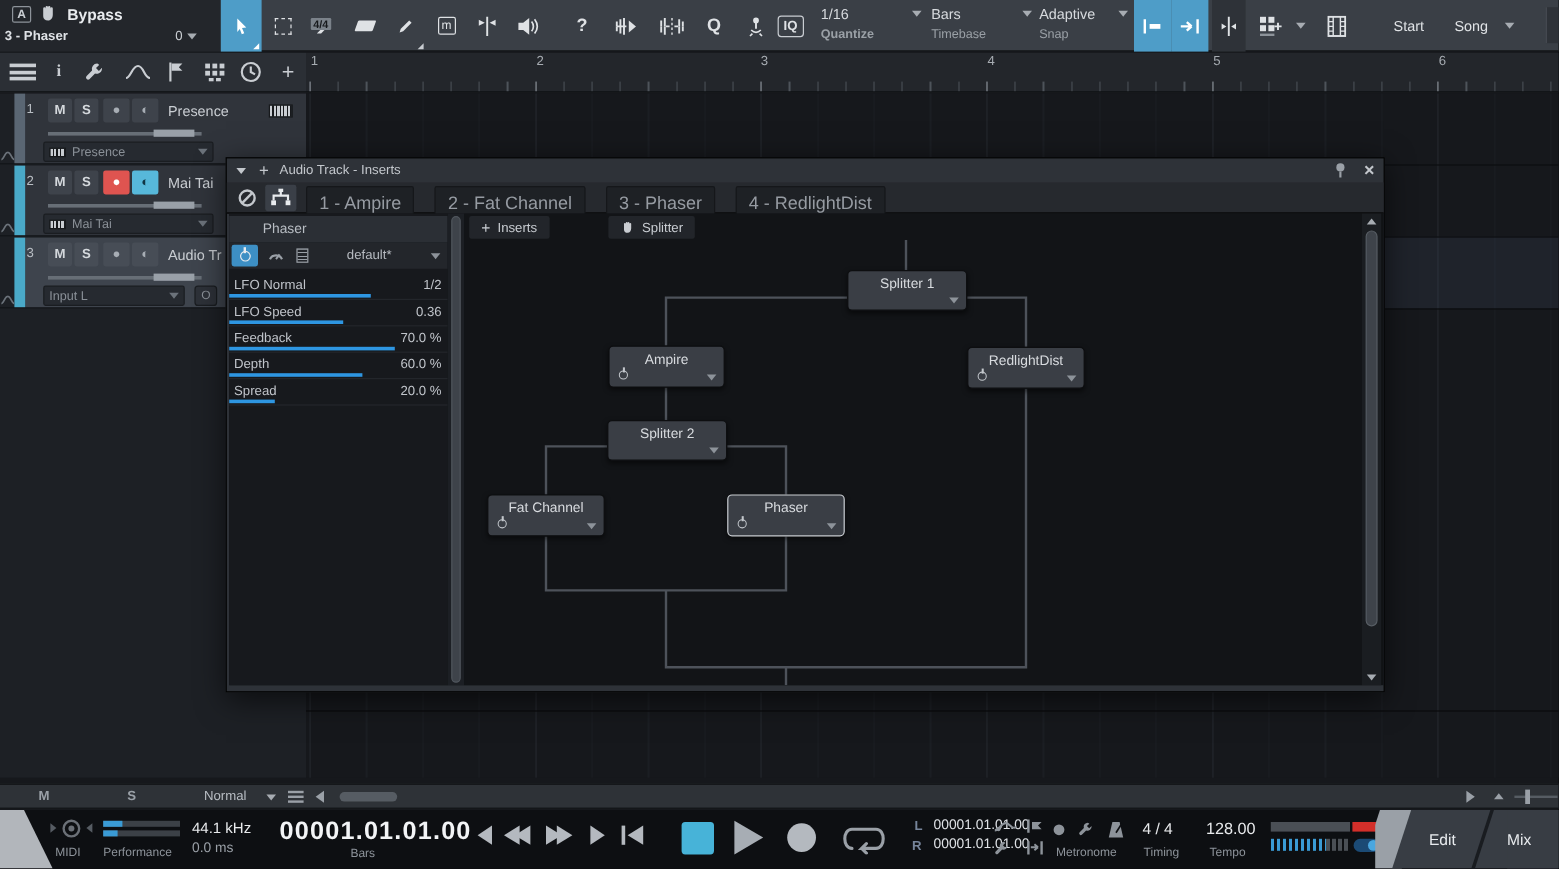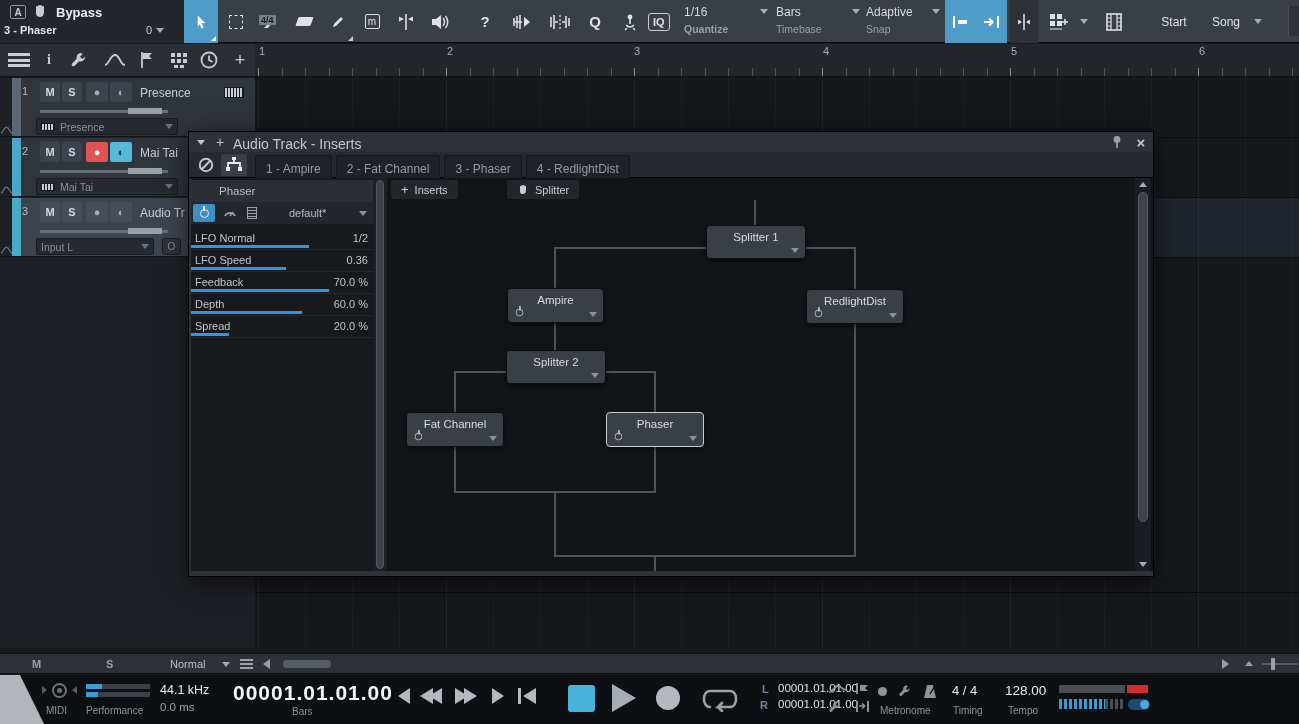--- a/index.html
+++ b/index.html
@@ -64,24 +64,24 @@
   .t-handle { position:absolute; left:128px; top:30px; width:34px; height:6px; background:#99a0a8; }
   .t-dd { position:absolute; left:36px; top:40px; height:17px; background:#262a30; border:1px solid #1a1d21;
           border-radius:2px; color:#8a9097; font-size:10.5px; display:flex; align-items:center; padding:0 4px; }
   .kbicon { display:inline-block; width:14px; height:8px; background:
       repeating-linear-gradient(90deg,#c9cdd2 0 2px,#17191c 2px 3px); border:1px solid #17191c; }
 
   
   #win { left:188px; top:131px; width:966px; height:446px; background:#2e3238; border:1px solid #000;
          box-shadow:0 6px 24px rgba(0,0,0,0.6); }
   #win-title { position:absolute; left:0; top:0; width:100%; height:20px; }
-  #win-title .t { color:#c3c7cc; font-size:14px; }
+  #win-title .t { color:#c3c7cc; font-size:11px; }
   #win-tabs { position:absolute; left:0; top:20px; width:100%; height:26px; background:#26292e; border-bottom:1px solid #000; }
   .wtab { height:28px; background:#1e2125; border:1px solid #15171a; border-radius:2px; color:#969ba2;
-          font-size:12px; display:flex; align-items:center; justify-content:center; margin-right:4px; padding:0 10px; }
+          font-size:15px; display:flex; align-items:center; justify-content:center; margin-right:17px; padding:0 10px; }
   #win-body { position:absolute; left:2px; top:46px; width:962px; height:393px; background:#101214; }
 
   
   #ppanel { position:absolute; left:0; top:0; width:182px; height:393px; background:#17191d; }
   #phead { position:absolute; left:0; top:2px; width:182px; height:22px; background:#2b2f35; color:#b9bec4;
            font-size:11.5px; display:flex; align-items:center; }
   #pctrl { position:absolute; left:0; top:24px; width:182px; height:22px; background:#23262b; display:flex; align-items:center; }
   .pwrbtn { width:22px; height:18px; border-radius:2px; display:flex; align-items:center; justify-content:center; }
   .pwrbtn.on { background:#3d8fc4; }
   .pwr { width:9px; height:9px; border:1.5px solid #e8ebee; border-radius:50%; position:relative; }
@@ -678,15 +678,27 @@
     <span class="abs tp-lbl" style="left:1008px;top:30px;">Tempo</span>
 
     <div class="abs" style="left:1059px;top:10px;width:66px;height:8px;background:#4a4f55;"></div>
     <div class="abs" style="left:1127px;top:10px;width:21px;height:8px;background:#d22f2a;"></div>
     <div class="abs seg-blue" style="left:1059px;top:24px;width:46px;height:10px;"></div>
     <div class="abs seg-gray" style="left:1105px;top:24px;width:20px;height:10px;"></div>
     <div class="abs" style="left:1128px;top:24px;width:22px;height:11px;background:#1b4a75;border-radius:6px;">
       <span style="position:absolute;right:1px;top:1px;width:9px;height:9px;background:#4aa7e0;border-radius:50%;"></span>
     </div>
 
+    <div id="editmix">
+      <div class="em-light"></div>
+      <div class="em-dark"></div>
+      <div class="em-patch"></div>
+      <div class="em-div"></div>
+      <div class="embtn" style="left:28px;width:56px;">
+          <span>Edit</span>
+        </div>
+      <div class="embtn" style="left:94px;width:52px;">
+          <span>Mix</span>
+        </div>
+    </div>
   </div>
 
 </div>
 
 </body></html>

